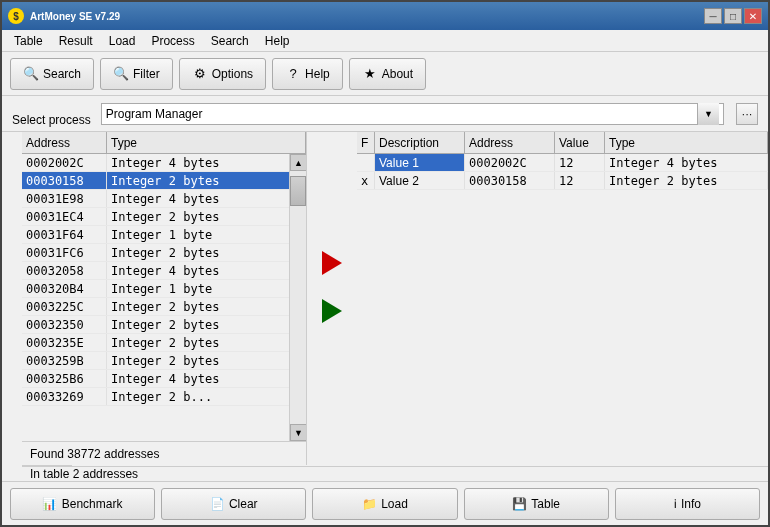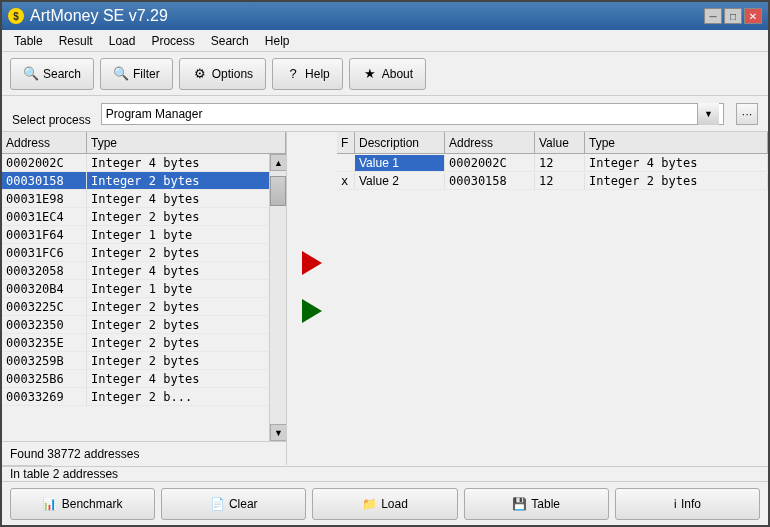--- a/index.html
+++ b/index.html
@@ -40,22 +40,22 @@
       background: #ffd700;
       border-radius: 50%;
       display: flex;
       align-items: center;
       justify-content: center;
       font-size: 10px;
       color: #333;
       font-weight: bold;
     }
     .title-text {
-      font-size: 16px;
-      font-weight: normal;
+      font-size: 10px;
+      font-weight: bold;
     }
     .title-controls {
       display: flex;
       gap: 2px;
     }
     .title-btn {
       width: 18px;
       height: 16px;
       background: #ccc;
       border: 1px solid #888;
@@ -294,21 +294,20 @@
     .rcol-val { width: 50px; border-right: 1px solid #aaa; }
     .rcol-type { flex: 1; }
     .right-table-body {
       flex: 1;
       overflow-y: auto;
     }
     .right-row {
       display: flex;
       height: 18px;
       border-bottom: 1px solid #e8e8e8;
-      align-items: flex-end;
     }
     .rcell {
       padding: 1px 4px;
       font-size: 12px;
       display: flex;
       align-items: center;
       overflow: hidden;
       white-space: nowrap;
       border-right: 1px solid #e0e0e0;
     }
@@ -433,21 +432,21 @@
 
   <div class="process-bar">
     <span class="process-label">Select process</span>
     <div class="process-select">
       <span class="process-select-text">Program Manager</span>
       <div class="select-arrow">▼</div>
     </div>
     <div class="process-btn">···</div>
   </div>
 
-  <div style="flex:1; display:flex; flex-direction:column; overflow:hidden;">
+  <div style="flex:1; display:flex; flex-direction:column; overflow:hidden;margin-left:20px;">
     <div class="main-content">
 
       <div class="left-panel">
         <div class="table-header">
           <div class="col-header col-address">Address</div>
           <div class="col-header col-type">Type</div>
         </div>
         <div class="table-scroll-wrap">
           <div class="left-table-content">
             <div class="table-body" id="left-table-body">

